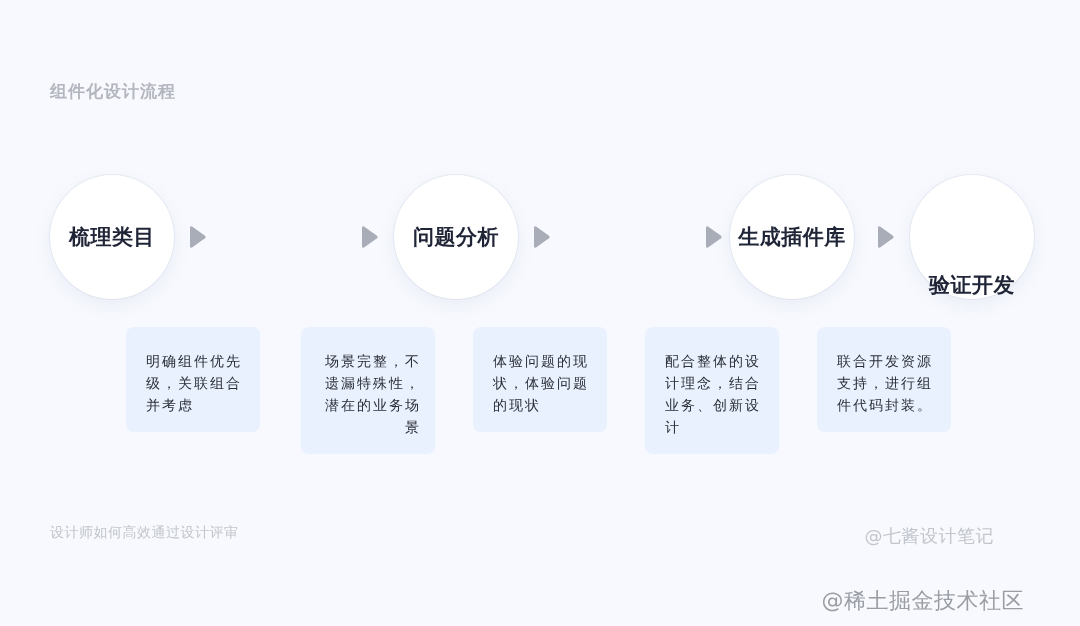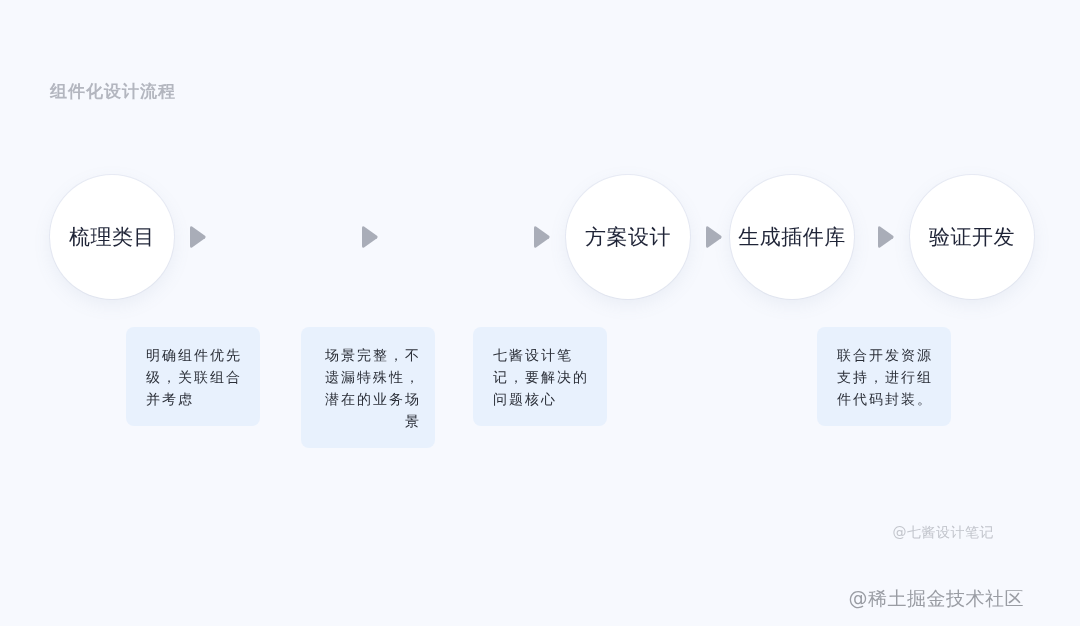--- a/index.html
+++ b/index.html
@@ -16,71 +16,71 @@
     }
 
     .step {
       position: absolute; top: 175px;
       width: 124px; height: 124px; border-radius: 50%;
       background: #ffffff;
       box-shadow: 0 6px 18px rgba(120, 135, 170, 0.10), 0 0 0 1px rgba(225, 229, 240, 0.6);
       display: flex; align-items: center; justify-content: center;
     }
     .step-label {
-      font-size: 21px; font-weight: normal; color: #1f2437; letter-spacing: 0.5px;
+      font-size: 21px; font-weight: bold; color: #1f2437; letter-spacing: 0.5px;
       white-space: nowrap;
     }
 
     .arrow {
       position: absolute; top: 225px; width: 16px; height: 24px;
     }
     .arrow svg { display: block; }
 
     .card {
       position: absolute; top: 327px;
       width: 134px;
       background: #e8f1fd;
       border-radius: 8px;
-      padding: 17px 14px 16px 20px;
+      padding: 23px 14px 16px 20px;
     }
     .card-text {
       font-size: 14px; line-height: 22px; color: #2b2f38;
       letter-spacing: 2px; word-break: break-all;
     }
 
     .footer-left {
       position: absolute; left: 50px; top: 524px;
       font-size: 14px; color: #c2c5cc; letter-spacing: 0.5px;
     }
     .footer-right {
       position: absolute; right: 50px; top: 524px;
-      font-size: 14px; color: #c2c5cc; letter-spacing: 0.5px;
+      font-size: 18px; color: #c2c5cc; letter-spacing: 0.5px;
     }
     .watermark {
       position: absolute; right: 20px; top: 586px;
-      font-size: 19px; color: #9a9da4; letter-spacing: 0.5px;
+      font-size: 22px; color: #9a9da4; letter-spacing: 0.5px;
     }
   </style>
 </head>
 <body>
 
 <div class="page">
 
   <div class="title">组件化设计流程</div>
 
   <div class="step" style="left:50px;">
     <span class="step-label">梳理类目</span>
   </div>
-  <div class="step" style="left:566px;">
-    <span class="step-label">方案设计</span>
+  <div class="step" style="left:394px;">
+    <span class="step-label">问题分析</span>
   </div>
   <div class="step" style="left:730px;">
     <span class="step-label">生成插件库</span>
   </div>
-  <div class="step" style="left:910px;">
+  <div class="step" style="left:910px;align-items:flex-end;">
     <span class="step-label">验证开发</span>
   </div>
 
   <div class="arrow" style="left:190px;">
     <svg width="16" height="24" viewBox="0 0 16 24">
         <path d="M2 1.5 Q0 0.5 0 3 L0 21 Q0 23.5 2 22.5 L15 13.2 Q16.2 12 15 10.8 Z" fill="#a9adb8"></path>
       </svg>
   </div>
   <div class="arrow" style="left:362px;">
     <svg width="16" height="24" viewBox="0 0 16 24">
@@ -103,21 +103,25 @@
       </svg>
   </div>
 
   <div class="card" style="left:126px;">
     <div class="card-text">明确组件优先级，关联组合并考虑</div>
   </div>
   <div class="card" style="left:301px;text-align:right;">
     <div class="card-text">场景完整，不遗漏特殊性，潜在的业务场景</div>
   </div>
   <div class="card" style="left:473px;">
-    <div class="card-text">七酱设计笔记，要解决的问题核心</div>
+    <div class="card-text">体验问题的现状，体验问题的现状</div>
+  </div>
+  <div class="card" style="left:645px;">
+    <div class="card-text">配合整体的设计理念，结合业务、创新设计</div>
   </div>
   <div class="card" style="left:817px;">
     <div class="card-text">联合开发资源支持，进行组件代码封装。</div>
   </div>
 
+  <div class="footer-left">设计师如何高效通过设计评审</div>
   <div class="footer-right">@七酱设计笔记</div>
   <div class="watermark">@稀土掘金技术社区</div>
 </div>
 
 </body></html>

